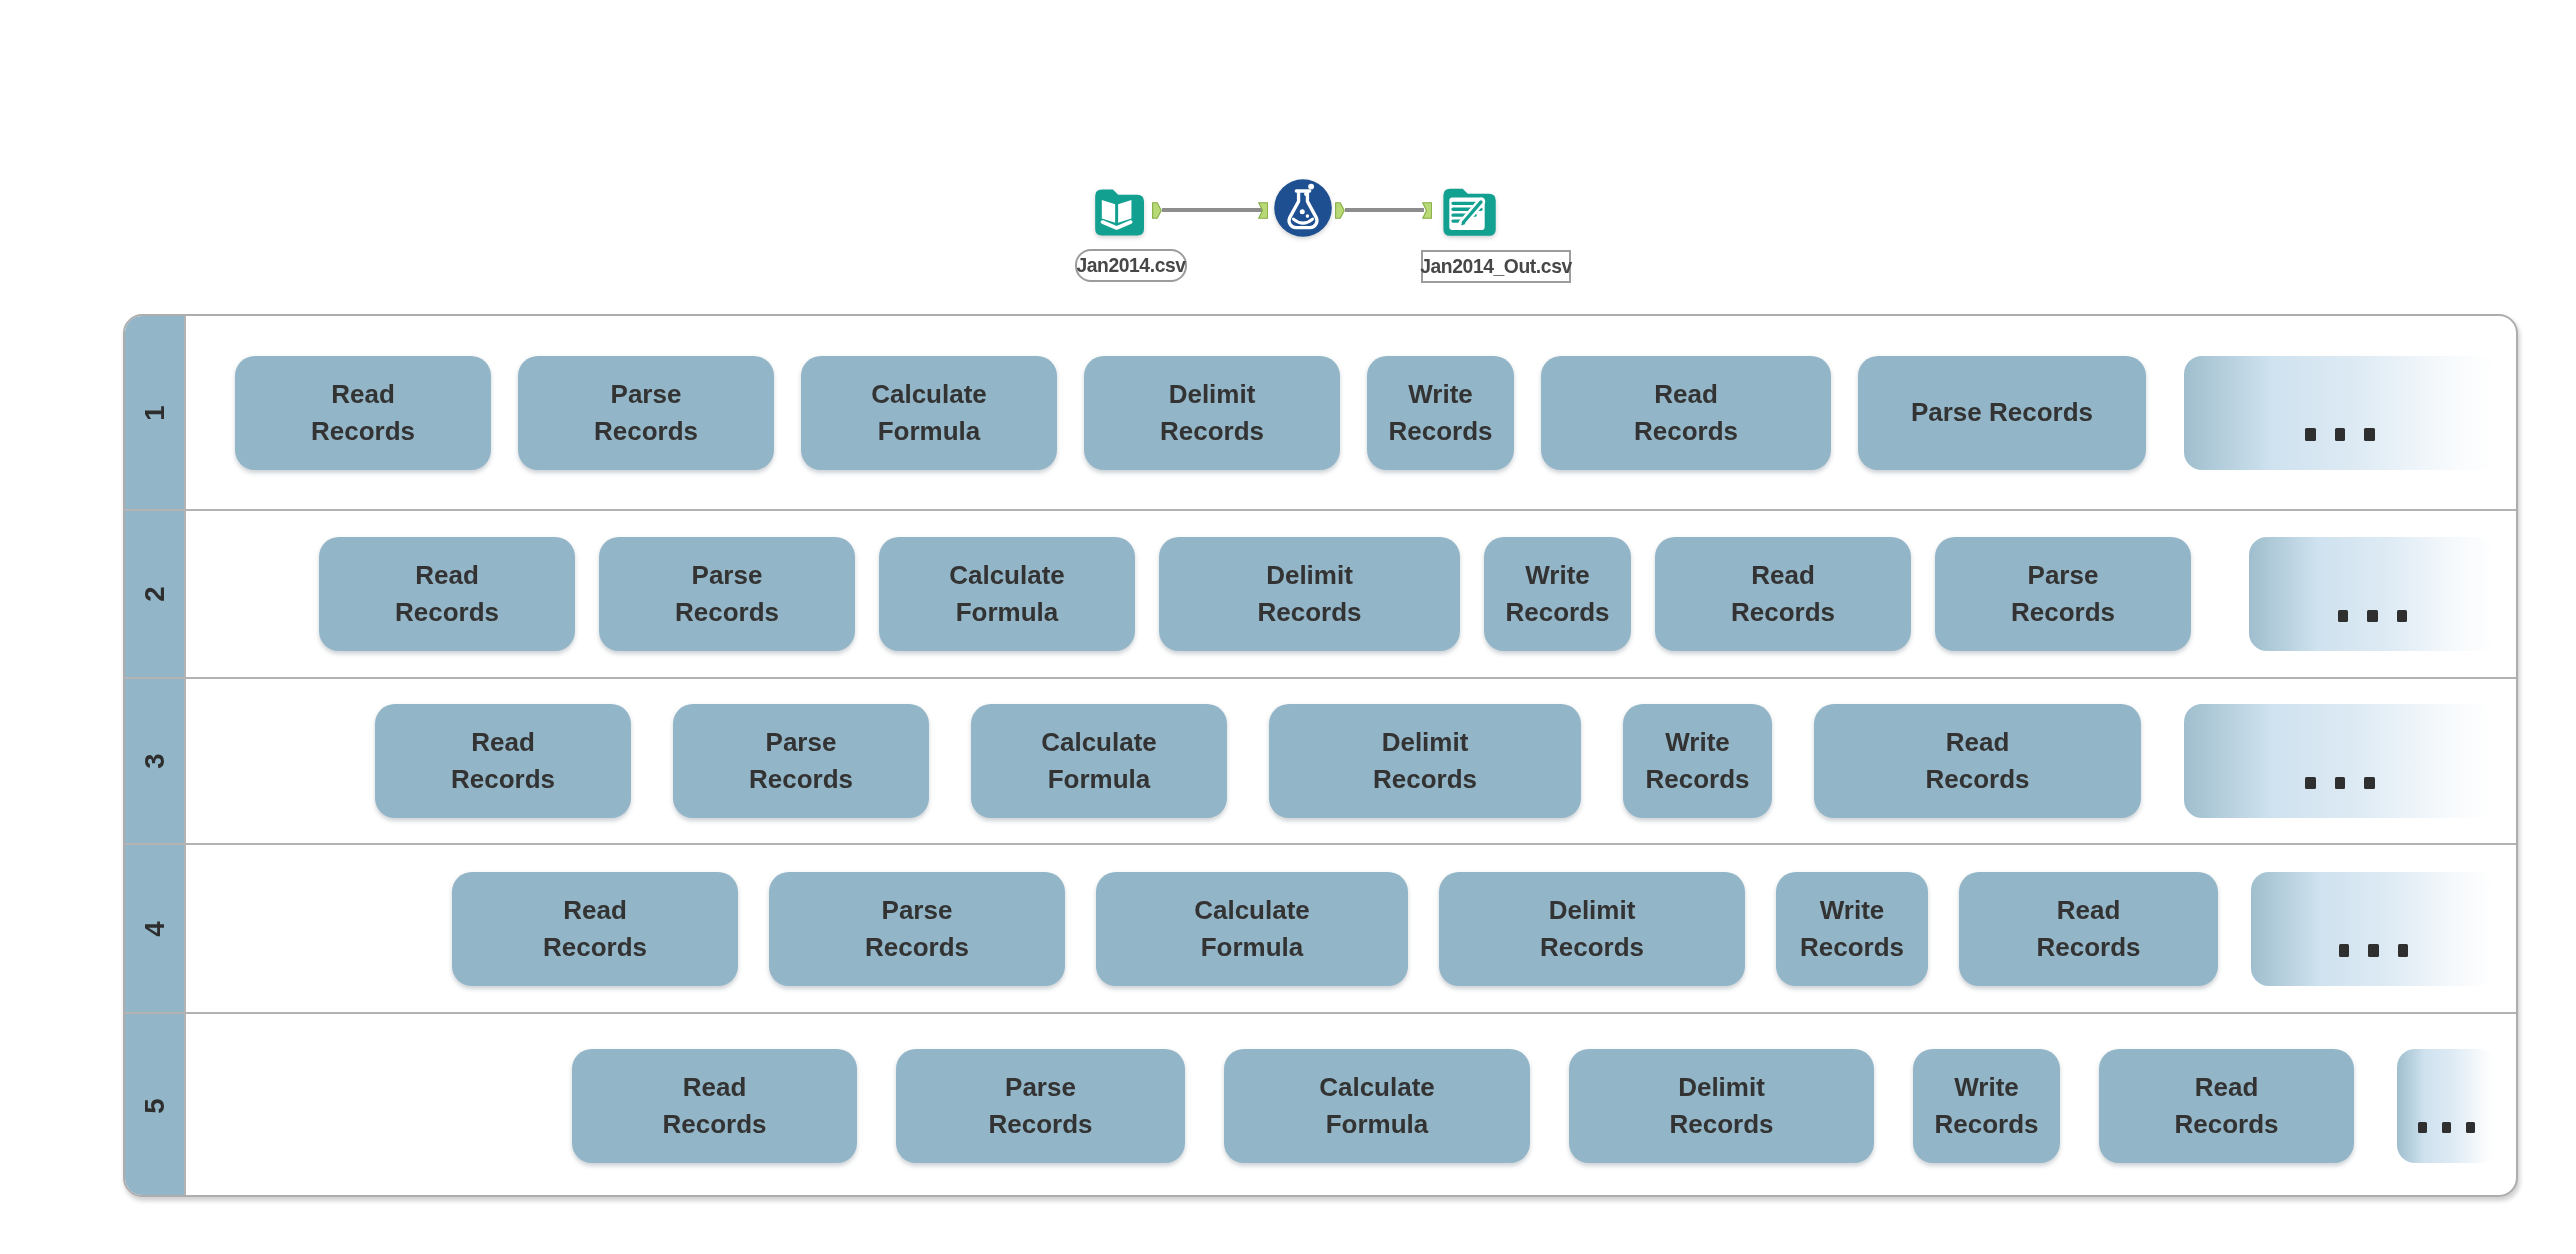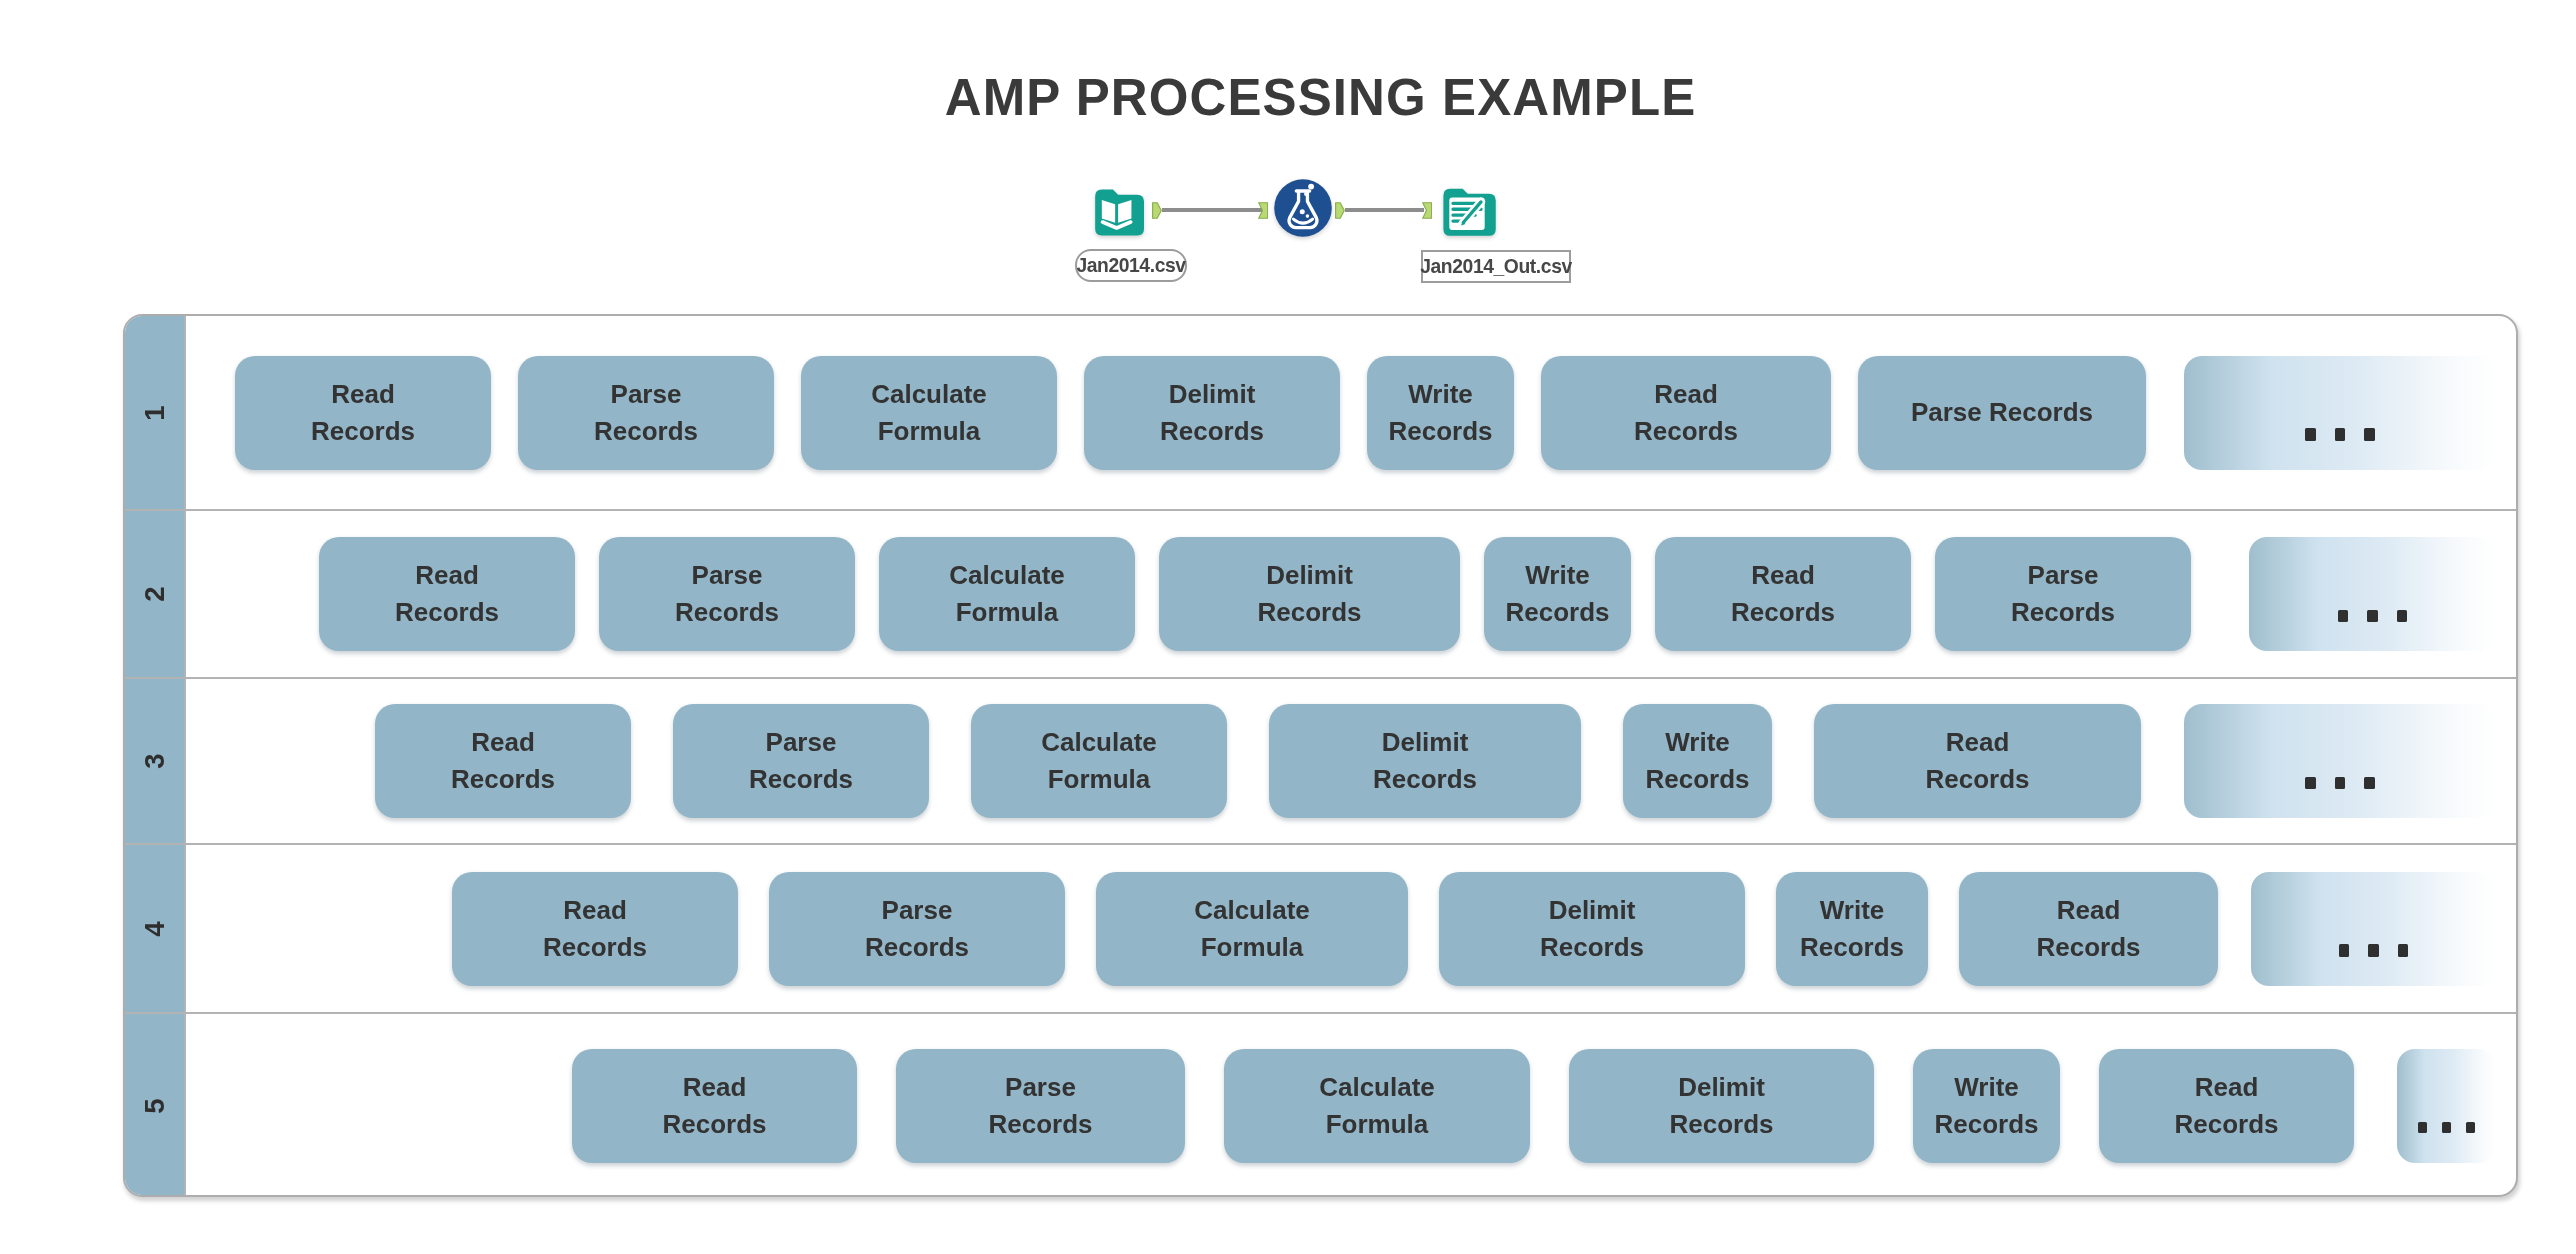--- a/index.html
+++ b/index.html
@@ -166,21 +166,20 @@
   .lane-5 .box:nth-child(6) { width:255px; }
   .lane-5 .box.more { width:99px; }
   .lane-5 .box.more .dot { width:9px; height:11px; }
   .lane-5 .box.more { column-gap:15px; }
 </style>
 </head>
 <body>
 
 <div class="page">
 
-  <div class="title">AMP PROCESSING EXAMPLE</div>
 
   <div class="workflow">
 
     <svg class="tool tool-input" width="54" height="55" viewBox="0 0 73 74">
       <path d="M7,19 q0,-9 9,-9 h15 l7,7 h26 q9,0 9,9 v37 q0,9 -9,9 H16 q-9,0 -9,-9 z" fill="#12a091"></path>
       <path d="M16,24 L34,30 L34,55 L16,49 Z" fill="#ffffff"></path>
       <path d="M56,24 L38,30 L38,55 L56,49 Z" fill="#ffffff"></path>
       <path d="M17,54 L36,62 L55,54" fill="none" stroke="#ffffff" stroke-width="5" stroke-linecap="round" stroke-linejoin="round"></path>
     </svg>
 

